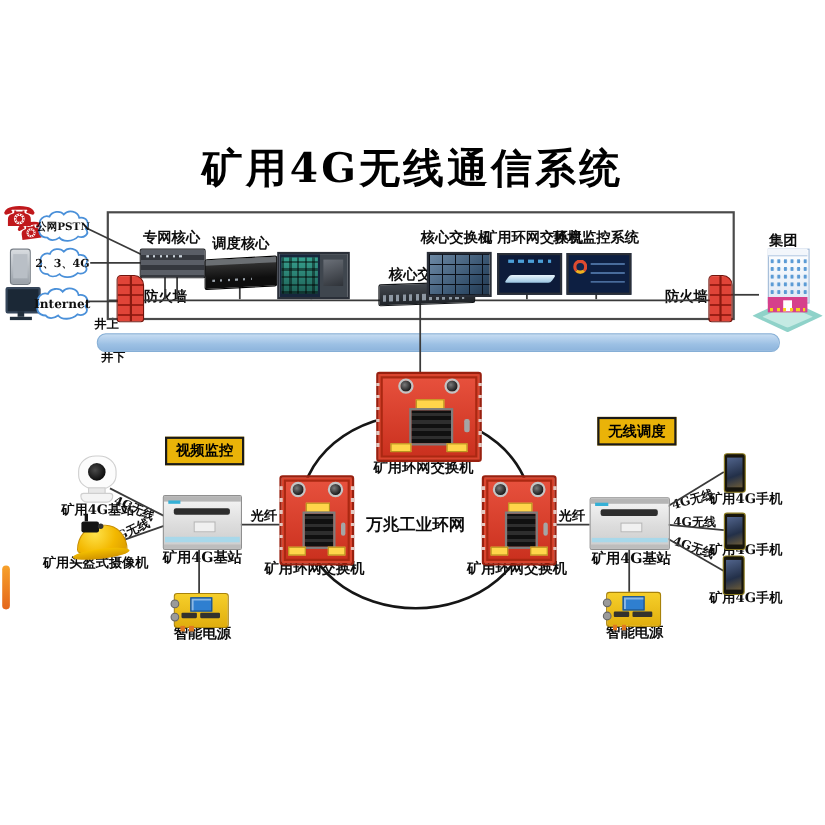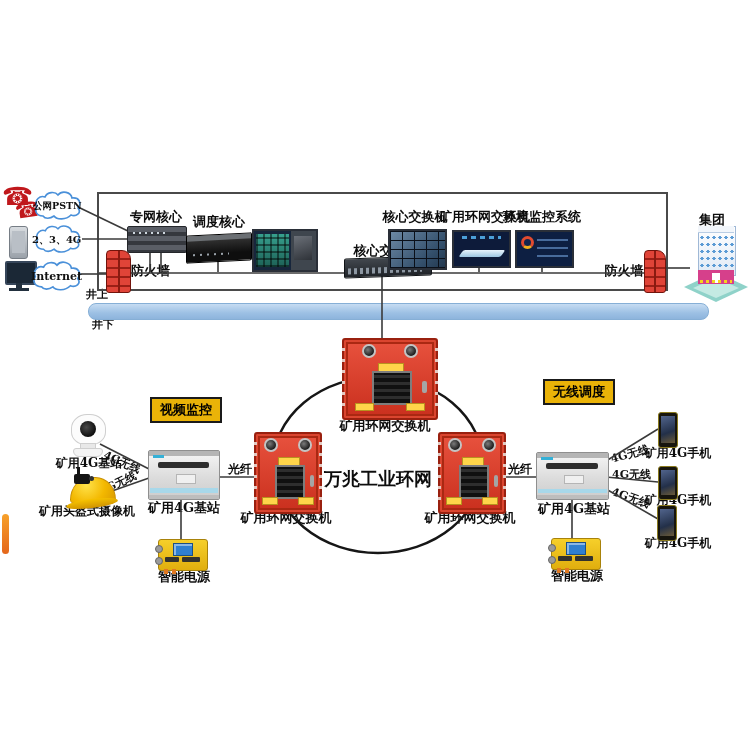--- a/index.html
+++ b/index.html
@@ -1,21 +1,21 @@
 <!DOCTYPE html>
 <html><head>
 <meta charset="utf-8">
 <style>
   html,body{margin:0;padding:0;background:#ffffff;}
   .stage{position:relative;width:750px;height:750px;background:#fff;overflow:hidden;
          font-family:"DejaVu Serif","Liberation Serif",serif;}
   
   .lbl{position:absolute;font-weight:bold;color:#0d0d0d;text-align:center;
        white-space:nowrap;line-height:1.12;font-size:13px;}
-  .fs12{font-size:12px}.fs11{font-size:11px}.fs10{font-size:10px}.fs9{font-size:9.5px}.fs14{font-size:18px}
+  .fs12{font-size:12px}.fs11{font-size:11px}.fs10{font-size:10px}.fs9{font-size:9.5px}.fs14{font-size:15px}
   .title{position:absolute;left:0;top:128px;width:750px;text-align:center;
          font-size:37px;font-weight:bold;letter-spacing:3px;color:#000;}
   .boxlbl{position:absolute;border:2px solid #1a1a1a;background:#eab308;
           font-weight:bold;font-size:13px;padding:2px 8px;white-space:nowrap;}
   .diag{position:absolute;font-weight:bold;font-size:11px;color:#111;
         transform-origin:left center;white-space:nowrap;}
   
   svg.connectors{position:absolute;left:0;top:0;z-index:3;}
   
   .corebox{position:absolute;left:97px;top:192px;width:567px;height:95px;
@@ -146,20 +146,21 @@
   .h-cam::after{content:"";position:absolute;left:3px;top:-7px;width:3px;height:7px;background:#141414;}
   .mphone{position:absolute;width:18px;background:#17150d;border:1px solid #8a7a1e;border-radius:3px;z-index:4;}
   .ph-scr{position:absolute;left:2px;right:2px;top:3px;bottom:4px;
           background:linear-gradient(160deg,#51648c,#233049 60%,#6a5a38);}
 </style>
 </head>
 <body>
 
 <div class="stage">
 
+  <div class="title">矿用4G无线通信系统</div>
 
   <div class="pipe"></div>
   <div class="lbl fs11" style="left:86px;top:289px;width:34px;text-align:left">井上</div>
   <div class="lbl fs11" style="left:86px;top:319px;width:34px;text-align:center">井下</div>
 
   <svg class="connectors" width="750" height="750">
     <g stroke="#3a3a3a" stroke-width="1.6">
       <line x1="78" y1="207" x2="130" y2="232"></line>
       <line x1="82" y1="239" x2="129" y2="239"></line>
       <line x1="80" y1="274" x2="108" y2="274"></line>

